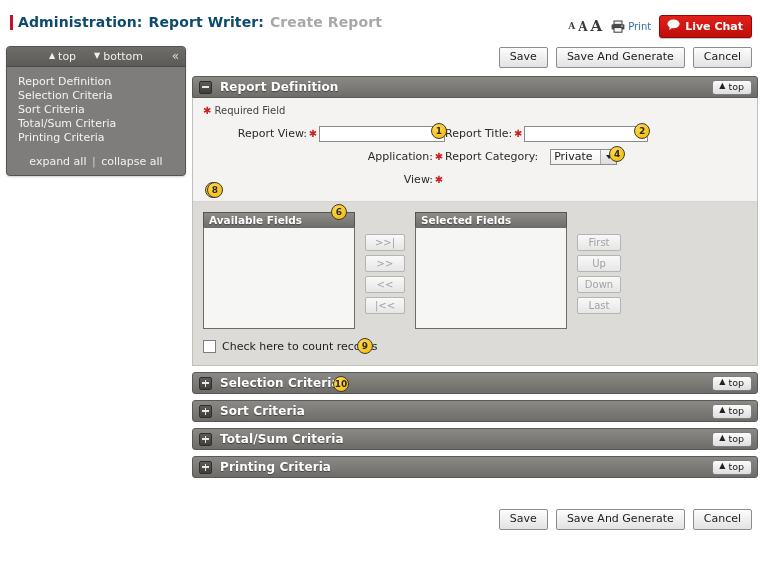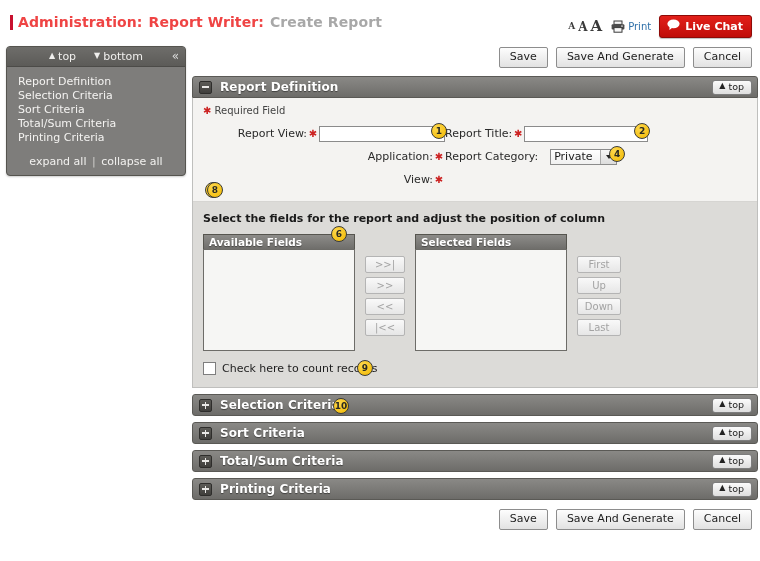--- a/index.html
+++ b/index.html
@@ -36,21 +36,21 @@
     width: 3px; height: 15px;
     background: #c8102e;
     margin-right: 5px;
   }
   .crumb {
     font-size: 14px;
     font-weight: bold;
     color: #222;
     letter-spacing: 0.1px;
   }
-  .crumb.sep { font-weight: bold; color: #ef4444; margin-right: 6px; }
+  .crumb.sep { font-weight: bold; color: #0c4a6e; margin-right: 6px; }
   .crumb.current { color: #a8a8a8; font-weight: bold; }
 
   #header-tools {
     position: absolute;
     right: 8px; top: 15px;
     display: flex;
     align-items: center;
     gap: 0px;
   }
   .fontsize {
@@ -523,21 +523,20 @@
 
         <div class="frow">
           <div class="fcol left">
             <span class="flabel">View:</span>
             <span class="fstar ast">✱</span>
           </div>
         </div>
       </div>
 
       <div class="picker-area">
-        <div class="picker-title">Select the fields for the report and adjust the position of column</div>
 
         <div class="picker-row">
 
           <div class="listbox">
             <div class="lb-head">Available Fields</div>
             <div class="lb-body"></div>
             <span class="badge" style="left:128px;top:-8px;">6</span>
           </div>
 
           <div class="btncol">

